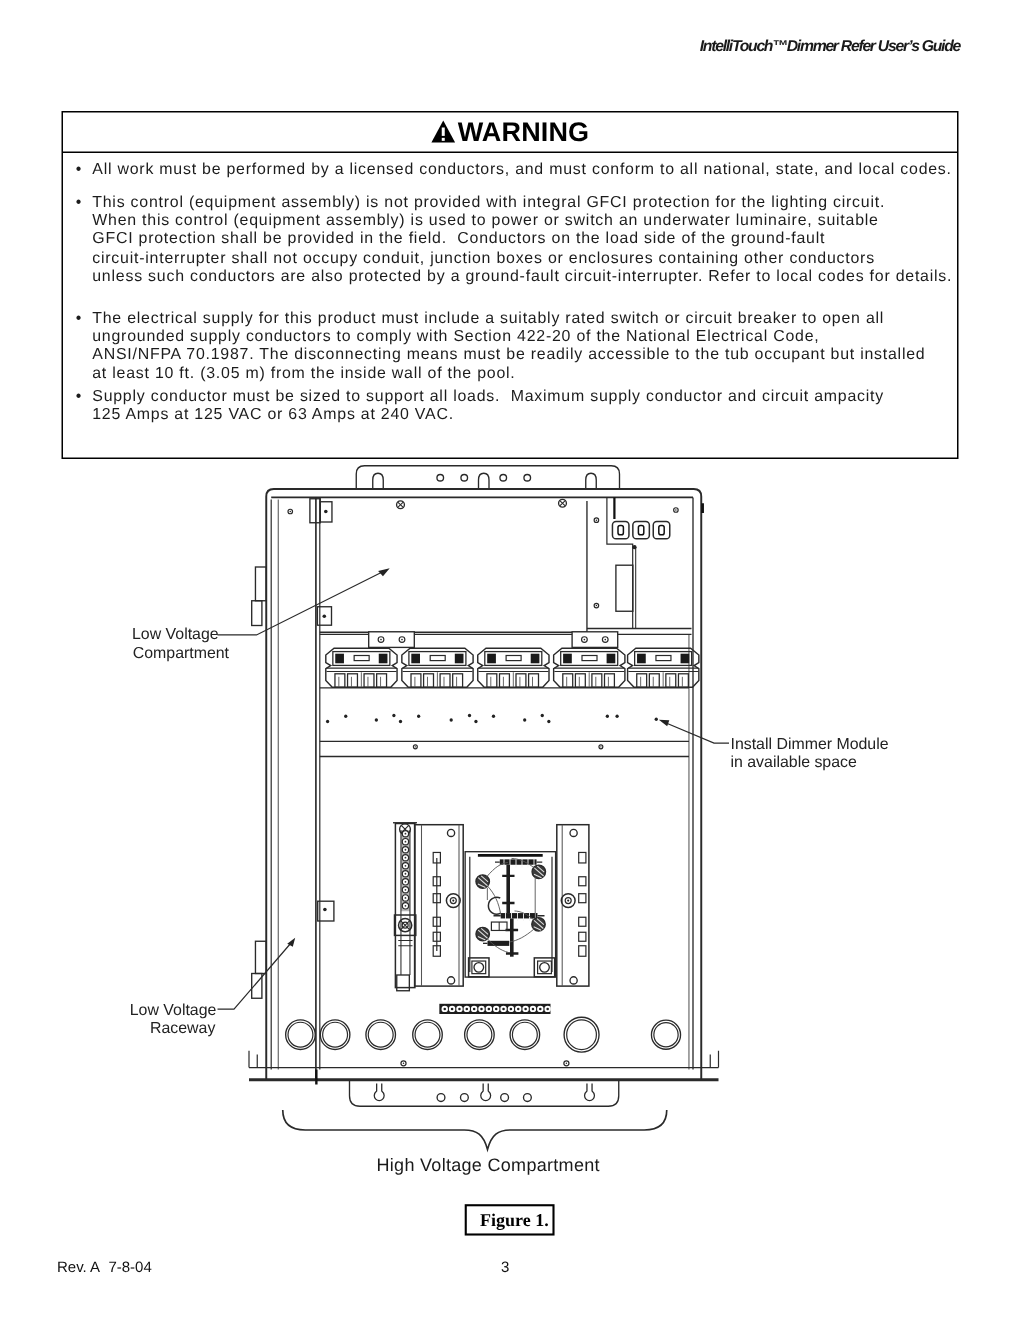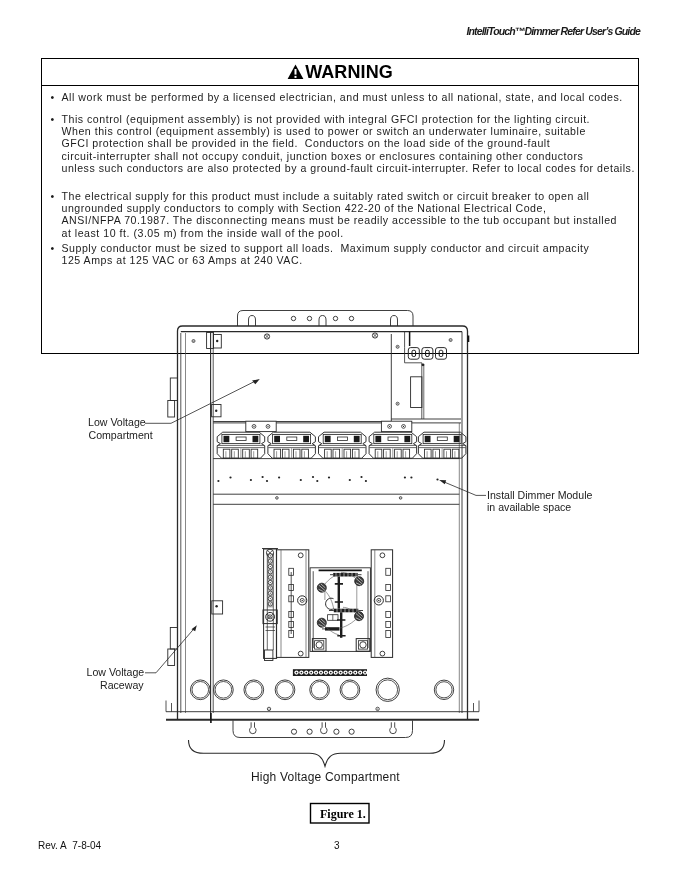--- a/index.html
+++ b/index.html
@@ -1,20 +1,20 @@
 <!DOCTYPE html>
 <html><head>
 <meta charset="utf-8">
 <style>
   html,body{margin:0;padding:0;}
   body{width:680px;height:880px;position:relative;background:#fff;
        font-family:"Liberation Sans",sans-serif;color:#151515;overflow:hidden;}
   .hdr{position:absolute;top:25px;right:40px;font-size:10.5px;font-style:italic;
        font-weight:bold;letter-spacing:-0.85px;color:#1a1a1a;}
-  .warn{position:absolute;left:41px;top:58px;width:598px;height:296px;
+  .warn{position:absolute;left:41px;top:74px;width:598px;height:232px;
         border:1.6px solid #000;box-sizing:border-box;}
   .wtitle{position:absolute;left:0;top:0;width:100%;height:26px;
           border-bottom:1.2px solid #000;text-align:center;
           font-size:18px;font-weight:bold;letter-spacing:0.1px;line-height:26.5px;color:#000;}
   .wtitle svg{vertical-align:-2px;margin-right:1px;}
   .wb{position:absolute;left:0;width:100%;font-size:10.6px;line-height:12.45px;
       letter-spacing:0.52px;color:#1c1c1c;white-space:nowrap;}
   .wb .bu{position:absolute;left:8.5px;top:0;}
   .wb .tx{margin-left:19.5px;}
   .ftr{position:absolute;font-size:10px;color:#111;}
@@ -27,21 +27,21 @@
 <div class="warn">
 
   <div class="wtitle"><svg width="17" height="16" viewBox="0 0 17 16">
         <path d="M8.5 0.4 L16.4 15 L0.6 15 Z" fill="#000"></path>
         <rect x="7.5" y="5" width="2" height="5.6" fill="#fff"></rect>
         <rect x="7.5" y="11.9" width="2" height="2" fill="#fff"></rect>
       </svg>WARNING</div>
 
   <div class="wb" style="top:31.5px;">
       <span class="bu">•</span>
-      <div class="tx">All work must be performed by a licensed electrician, and must unless to all national, state, and local codes.</div>
+      <div class="tx">All work must be performed by a licensed conductors, and must conform to all national, state, and local codes.</div>
     </div>
 
   <div class="wb" style="top:53.5px;">
       <span class="bu">•</span>
       <div class="tx">This control (equipment assembly) is not provided with integral GFCI protection for the lighting circuit.<br>When this control (equipment assembly) is used to power or switch an underwater luminaire, suitable<br>GFCI protection shall be provided in the field.&nbsp; Conductors on the load side of the ground-fault<br>circuit-interrupter shall not occupy conduit, junction boxes or enclosures containing other conductors<br>unless such conductors are also protected by a ground-fault circuit-interrupter. Refer to local codes for details.</div>
     </div>
 
   <div class="wb" style="top:130.5px;">
       <span class="bu">•</span>
       <div class="tx">The electrical supply for this product must include a suitably rated switch or circuit breaker to open all<br>ungrounded supply conductors to comply with Section 422-20 of the National Electrical Code,<br>ANSI/NFPA 70.1987. The disconnecting means must be readily accessible to the tub occupant but installed<br>at least 10 ft. (3.05 m) from the inside wall of the pool.</div>

